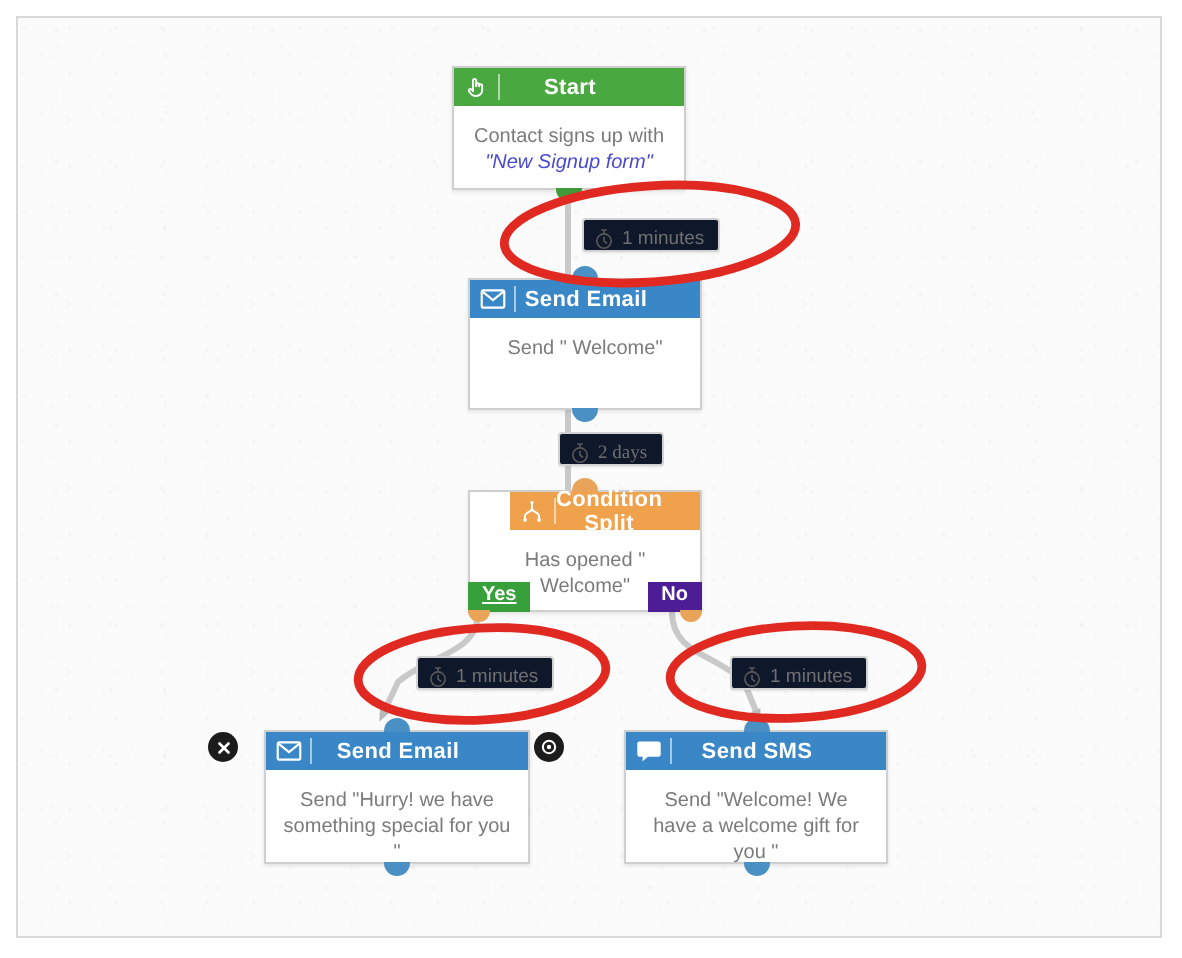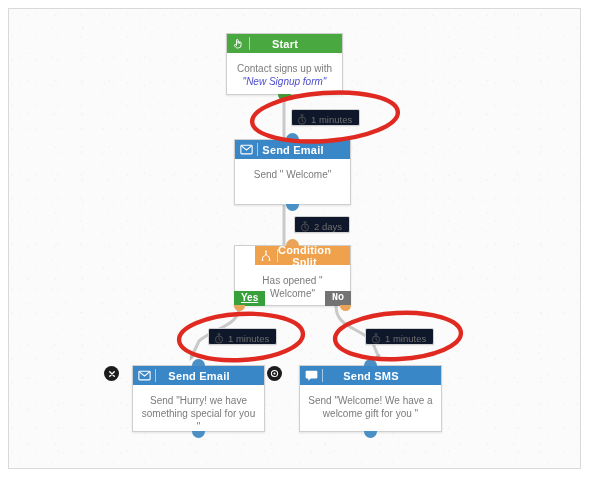--- a/index.html
+++ b/index.html
@@ -116,21 +116,21 @@
   .branch-label {
     position: absolute;
     bottom: -1px;
     font-size: 10px;
     font-weight: bold;
     color: #fff;
     padding: 1px 7px 2px 7px;
     line-height: 12px;
   }
   .branch-yes { left: -1px; background: #38a03a; text-decoration: underline; }
-  .branch-no  { right: -1px; background: #737373; font-family: Liberation Mono, monospace; }
+  .branch-no  { right: -1px; background: #4c1d95; }
   .branch-nub {
     position: absolute;
     width: 11px;
     height: 6px;
     background: #e9a45a;
     border-radius: 0 0 6px 6px;
   }
 
   
   .delay {
@@ -252,21 +252,21 @@
           <path d="M2.6 3.4 12 11 21.4 3.4"></path>
         </svg>
       </span>
       <span class="head-sep"></span>
       <span class="head-title">Send Email</span>
     </div>
     <div class="node-body">Send "Hurry! we have something special for you "</div>
     <div class="nub nub-bottom"></div>
   </div>
 
-  <div class="node" style="left:290px; top:356px; width:143px; height:67px;">
+  <div class="node" style="left:303px; top:356px; width:132px; height:67px;">
     <div class="nub nub-top"></div>
     <div class="node-head head-blue">
       <span class="head-icon">
         <svg width="13" height="12" viewBox="0 0 24 22" fill="#ffffff">
           <path d="M3.2 1.2h17.6c1.2 0 2 .9 2 2v10.2c0 1.1-.8 2-2 2H11l-5.2 4.4.5-4.4H3.2c-1.2 0-2-.9-2-2V3.2c0-1.1.8-2 2-2z"></path>
         </svg>
       </span>
       <span class="head-sep"></span>
       <span class="head-title">Send SMS</span>
     </div>
@@ -276,21 +276,21 @@
 
   <div class="delay" style="left:282px; top:100px;">
     <svg width="10" height="11" viewBox="0 0 24 26" fill="none" stroke="#585858" stroke-width="2">
       <circle cx="12" cy="15.5" r="8.6"></circle>
       <path d="M12 11v4.6l3 2.2" stroke-linecap="round"></path>
       <path d="M9.2 2.2h5.6M12 2.2v4.4" stroke-linecap="round"></path>
     </svg>
     <span>1 minutes</span>
   </div>
 
-  <div class="delay" style="left:285px; top:207px;">
+  <div class="delay" style="left:270px; top:207px;font-family:Liberation Serif, serif;">
     <svg width="10" height="11" viewBox="0 0 24 26" fill="none" stroke="#585858" stroke-width="2">
       <circle cx="12" cy="15.5" r="8.6"></circle>
       <path d="M12 11v4.6l3 2.2" stroke-linecap="round"></path>
       <path d="M9.2 2.2h5.6M12 2.2v4.4" stroke-linecap="round"></path>
     </svg>
     <span>2 days</span>
   </div>
 
   <div class="delay" style="left:199px; top:319px;">
     <svg width="10" height="11" viewBox="0 0 24 26" fill="none" stroke="#585858" stroke-width="2">

